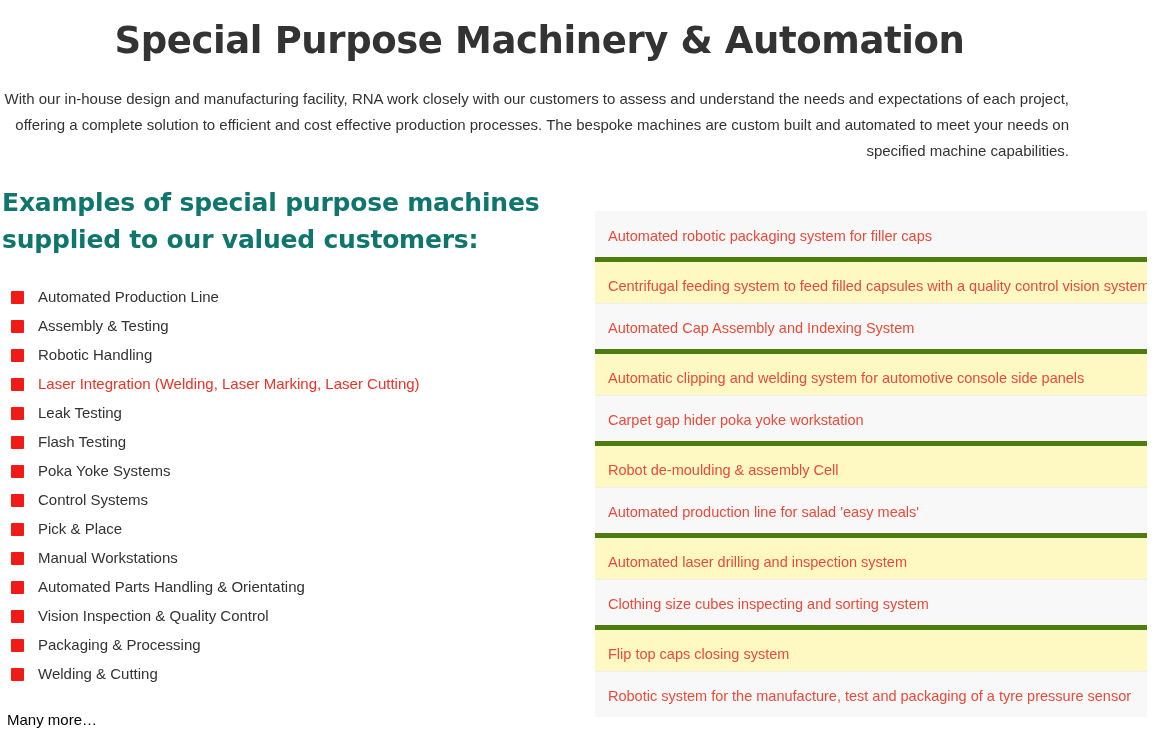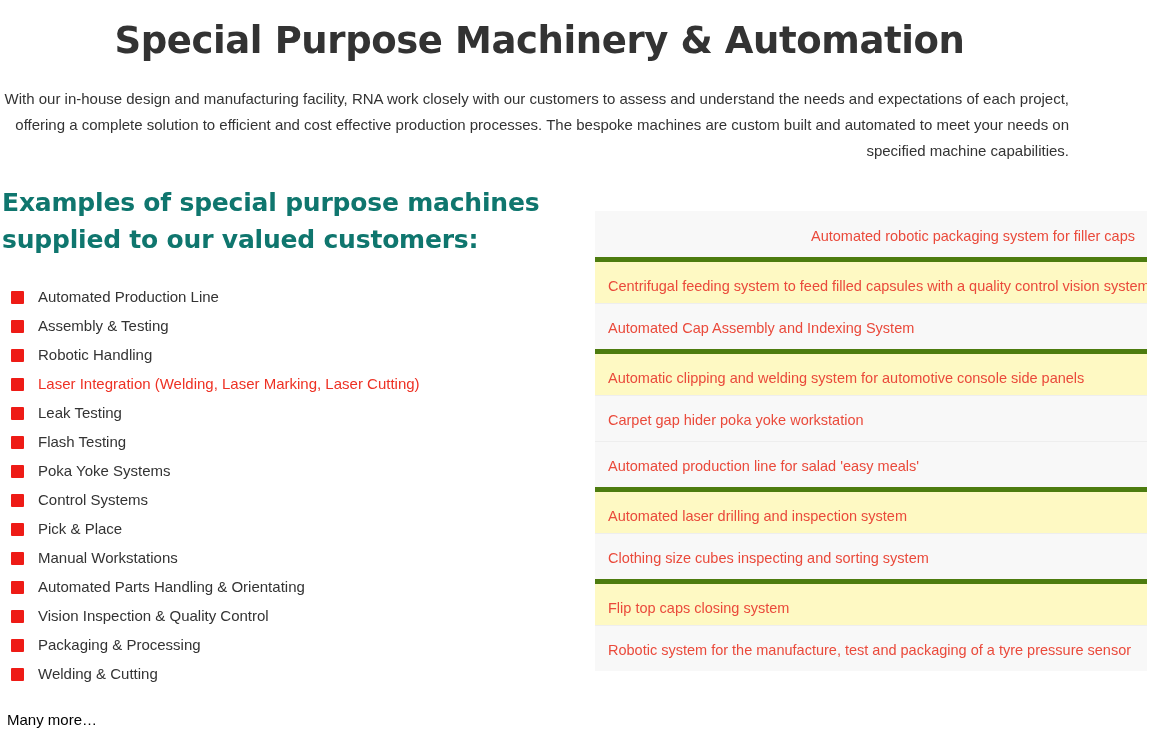--- a/index.html
+++ b/index.html
@@ -138,21 +138,20 @@
   .machine-list li.odd {
     background: #f8f8f8;
     border-top: 1px solid #eeeeee;
   }
   .machine-list li.even {
     background: #fef9c3;
     border-top: 5px solid #4d7c0f;
   }
   .machine-list li:first-child {
     border-top: 1px solid transparent;
-    text-align: right;
   }
   .machine-list li .row-text {
     display: inline-block;
     vertical-align: middle;
   }
 </style>
 </head>
 <body>
 
 <div class="page">
@@ -184,20 +183,21 @@
       <p class="many-more">Many more…</p>
     </div>
 
     <div class="col-right">
       <ul class="machine-list">
           <li class="odd"><span class="row-text">Automated robotic packaging system for filler caps</span></li>
           <li class="even"><span class="row-text">Centrifugal feeding system to feed filled capsules with a quality control vision system</span></li>
           <li class="odd"><span class="row-text">Automated Cap Assembly and Indexing System</span></li>
           <li class="even"><span class="row-text">Automatic clipping and welding system for automotive console side panels</span></li>
           <li class="odd"><span class="row-text">Carpet gap hider poka yoke workstation</span></li>
+          <li class="even"><span class="row-text">Robot de-moulding &amp; assembly Cell</span></li>
           <li class="odd"><span class="row-text">Automated production line for salad 'easy meals'</span></li>
           <li class="even"><span class="row-text">Automated laser drilling and inspection system</span></li>
           <li class="odd"><span class="row-text">Clothing size cubes inspecting and sorting system</span></li>
           <li class="even"><span class="row-text">Flip top caps closing system</span></li>
           <li class="odd"><span class="row-text">Robotic system for the manufacture, test and packaging of a tyre pressure sensor</span></li>
         </ul>
     </div>
 
   </div>
 </div>

